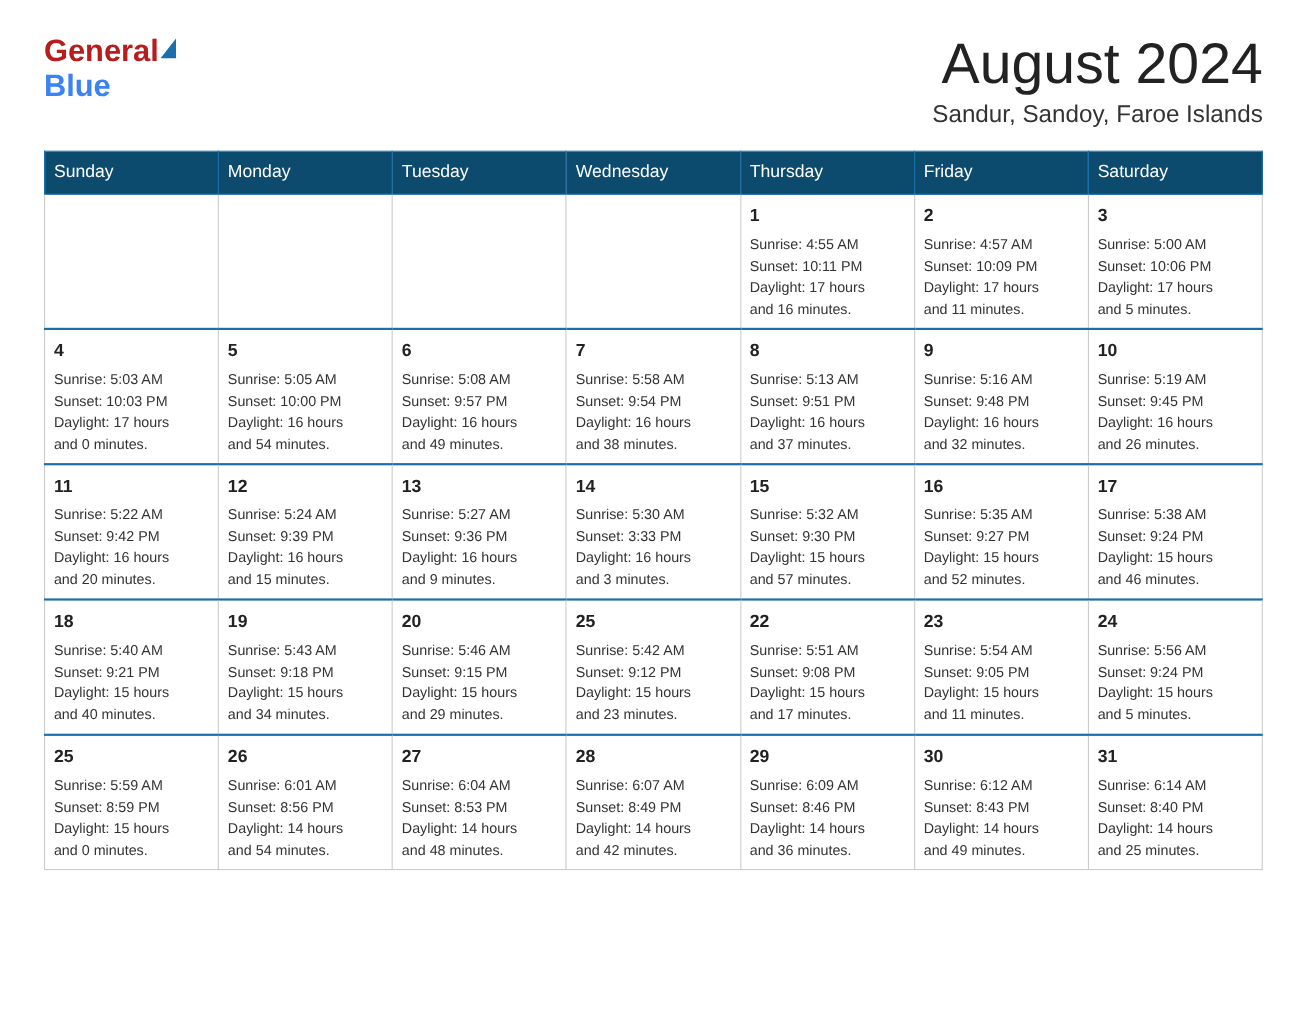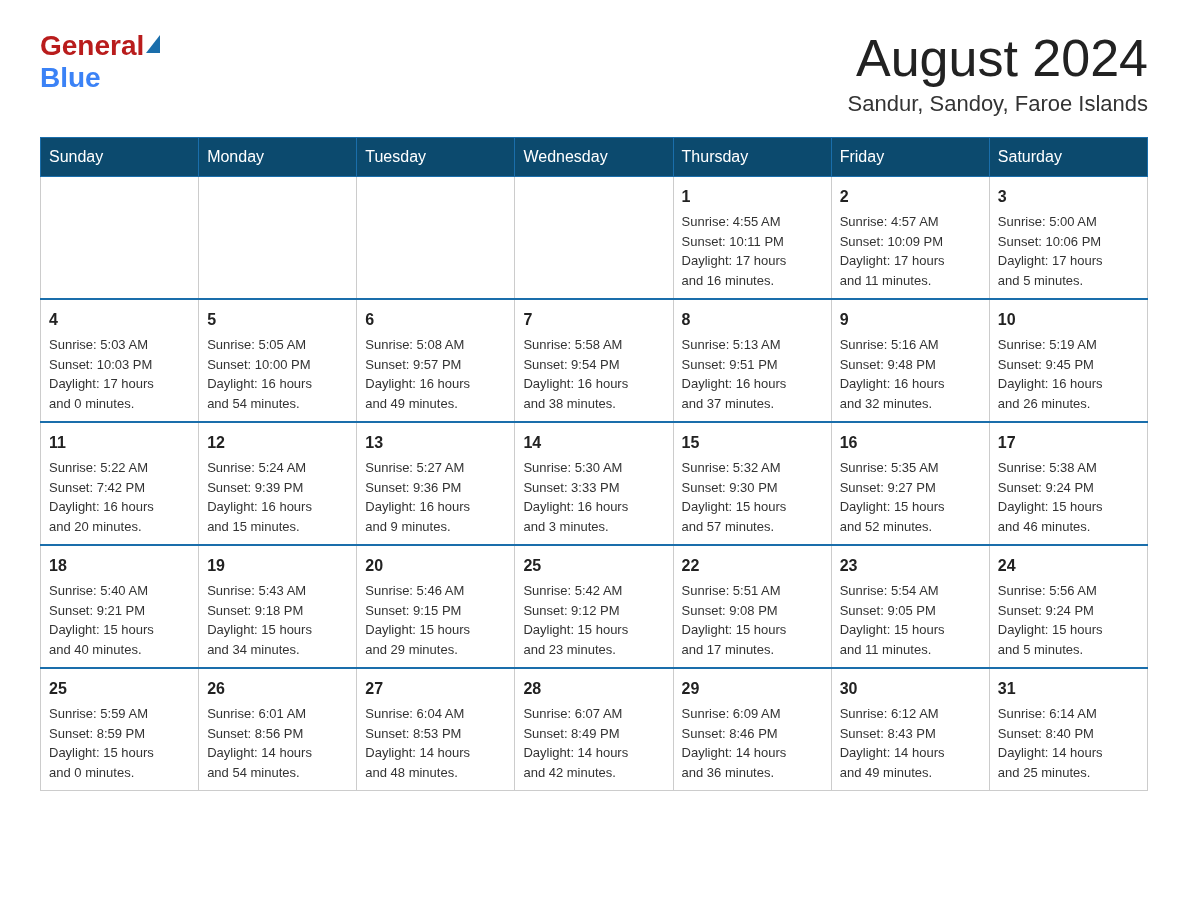--- a/index.html
+++ b/index.html
@@ -194,21 +194,21 @@
           <div>Sunrise: 5:19 AM</div>
           <div>Sunset: 9:45 PM</div>
           <div>Daylight: 16 hours</div>
           <div>and 26 minutes.</div>
         </td>
       </tr>
       <tr class="row-separator">
         <td>
           <span class="day-num">11</span>
           <div>Sunrise: 5:22 AM</div>
-          <div>Sunset: 7:42 PM</div>
+          <div>Sunset: 9:42 PM</div>
           <div>Daylight: 16 hours</div>
           <div>and 20 minutes.</div>
         </td>
         <td>
           <span class="day-num">12</span>
           <div>Sunrise: 5:24 AM</div>
           <div>Sunset: 9:39 PM</div>
           <div>Daylight: 16 hours</div>
           <div>and 15 minutes.</div>
         </td>

